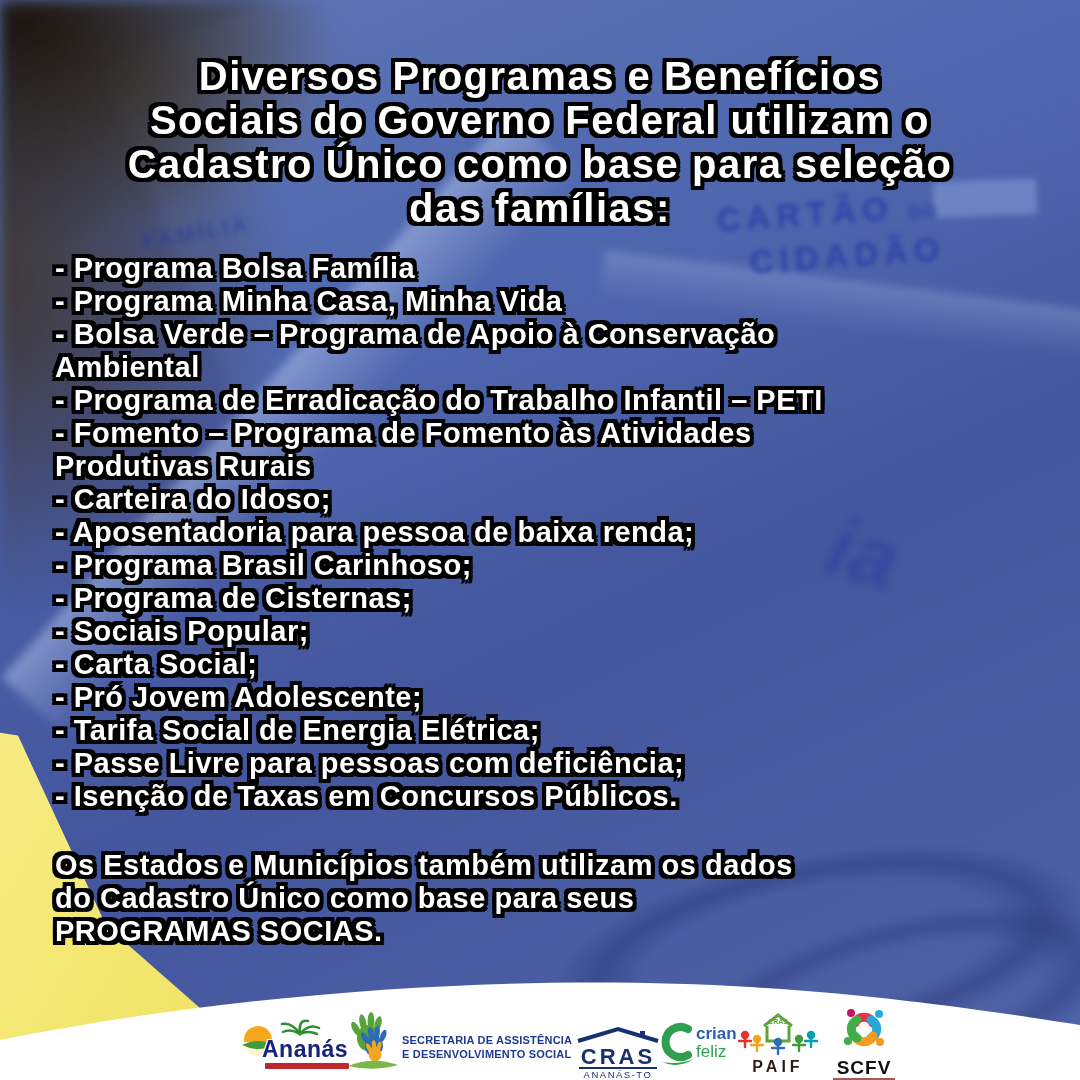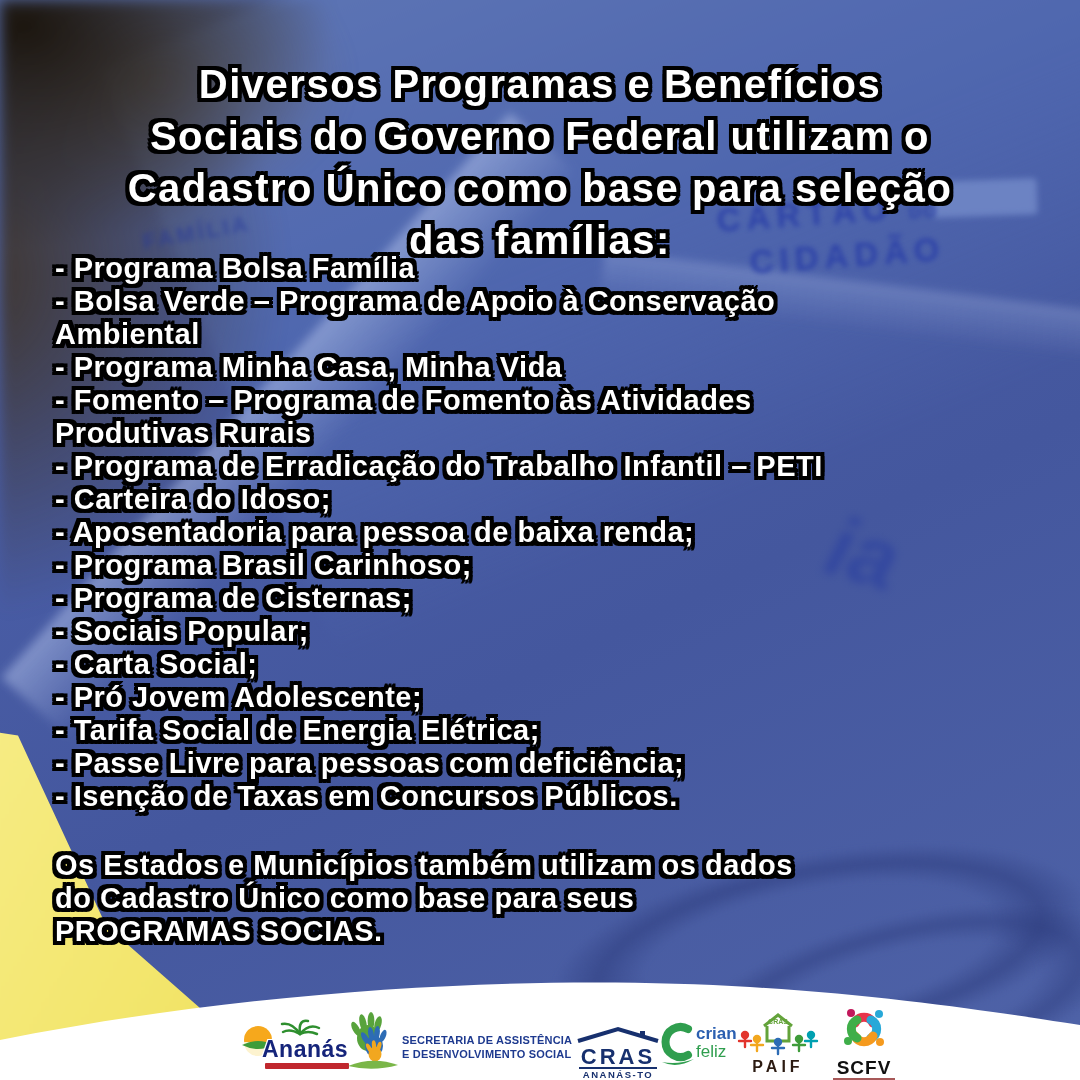--- a/index.html
+++ b/index.html
@@ -73,42 +73,42 @@
   .outlined{
     color:#ffffff;font-weight:bold;
     text-shadow:
       -4px -4px 0 #000, 4px -4px 0 #000, -4px 4px 0 #000, 4px 4px 0 #000,
       -4px 0 0 #000, 4px 0 0 #000, 0 -4px 0 #000, 0 4px 0 #000,
       -3px -3px 0 #000, 3px -3px 0 #000, -3px 3px 0 #000, 3px 3px 0 #000,
       -2px 0 0 #000, 2px 0 0 #000, 0 -2px 0 #000, 0 2px 0 #000;
   }
   .title{position:absolute;top:54px;left:0;right:0;text-align:center;
     font-size:40px;line-height:44px;letter-spacing:1.5px;}
-  .title div{white-space:nowrap;margin-top:8px;}
+  .title div{white-space:nowrap;}
   .list{position:absolute;top:252px;left:55px;width:995px;
     font-size:29px;line-height:33px;letter-spacing:.5px;}
   .list .li{white-space:pre-line;}
   .closing{position:absolute;top:832px;left:55px;width:995px;
     font-size:29px;line-height:33px;letter-spacing:.5px;margin-top:17px;}
   .closing div{white-space:nowrap;}
   
   .whiteband{position:absolute;left:0;top:970px;}
   .footer{position:absolute;left:0;top:0;width:1080px;height:1080px;}
   .logo{position:absolute;}
   .logo-ananas{left:238px;top:1018px;width:120px;height:56px;}
   .ananas-name{position:absolute;left:24px;top:18px;font-size:23px;font-weight:bold;color:#15247a;
     text-shadow:-1px -1px 0 #fff,1px -1px 0 #fff,-1px 1px 0 #fff,1px 1px 0 #fff;letter-spacing:.5px;}
   .ananas-bar{position:absolute;left:27px;top:45px;width:84px;height:6px;background:#c0272d;border-radius:1px;}
   .logo-hands{left:344px;top:1012px;}
   .secretaria{left:402px;top:1033px;width:170px;font-size:11px;line-height:14px;
     font-weight:bold;color:#1e3a8f;letter-spacing:.2px;white-space:nowrap;}
   .logo-cras{left:572px;top:1026px;width:92px;text-align:center;}
   .cras-name{font-size:22px;font-weight:bold;color:#17306e;letter-spacing:3px;line-height:20px;
     border-bottom:2px solid #17306e;display:inline-block;padding:0 2px;}
-  .cras-city{font-size:9.5px;font-weight:bold;color:#17306e;letter-spacing:1.5px;line-height:11px;}
+  .cras-city{font-size:9.5px;font-weight:normal;color:#17306e;letter-spacing:1.5px;line-height:11px;}
   .logo-crianca{left:656px;top:1020px;width:110px;height:52px;}
   .crianca-col{position:absolute;left:40px;top:5px;line-height:18px;}
   .crianca-w1{font-size:17px;font-weight:bold;color:#2b5fb0;}
   .crianca-w2{font-size:17px;font-weight:normal;color:#2f9e4e;}
   .logo-paif{left:736px;top:1008px;width:84px;height:70px;background:#fff;text-align:center;}
   .paif-name{font-size:16px;font-weight:bold;color:#2c1b12;letter-spacing:4px;line-height:14px;}
   .logo-scfv{left:824px;top:1008px;width:80px;height:70px;text-align:center;}
   .scfv-name{font-size:19px;font-weight:bold;color:#101010;letter-spacing:1px;line-height:16px;margin-top:8px;}
   .scfv-sub{margin:2px auto 0;width:62px;height:3px;background:#8a2020;opacity:.75;}
   .scfv-sub2{margin:2px auto 0;width:54px;height:3px;background:#8a2020;opacity:.6;}
@@ -137,26 +137,26 @@
 
   <div class="title outlined">
     <div>Diversos Programas e Benefícios</div>
     <div>Sociais do Governo Federal utilizam o</div>
     <div>Cadastro Único como base para seleção</div>
     <div>das famílias:</div>
   </div>
 
   <div class="list outlined">
     <div class="li">- Programa Bolsa Família</div>
+    <div class="li">-  Programa Minha Casa, Minha Vida</div>
     <div class="li">- Bolsa Verde – Programa de Apoio à Conservação
 Ambiental</div>
-    <div class="li">-  Programa Minha Casa, Minha Vida</div>
+    <div class="li">- Programa de Erradicação do Trabalho Infantil – PETI</div>
     <div class="li">- Fomento – Programa de Fomento às Atividades
 Produtivas Rurais</div>
-    <div class="li">- Programa de Erradicação do Trabalho Infantil – PETI</div>
     <div class="li">- Carteira do Idoso;</div>
     <div class="li">- Aposentadoria para pessoa de baixa renda;</div>
     <div class="li">- Programa Brasil Carinhoso;</div>
     <div class="li">- Programa de Cisternas;</div>
     <div class="li">- Sociais Popular;</div>
     <div class="li">- Carta Social;</div>
     <div class="li">- Pró Jovem Adolescente;</div>
     <div class="li">- Tarifa Social de Energia Elétrica;</div>
     <div class="li">- Passe Livre para pessoas com deficiência;</div>
     <div class="li">- Isenção de Taxas em Concursos Públicos.</div>

